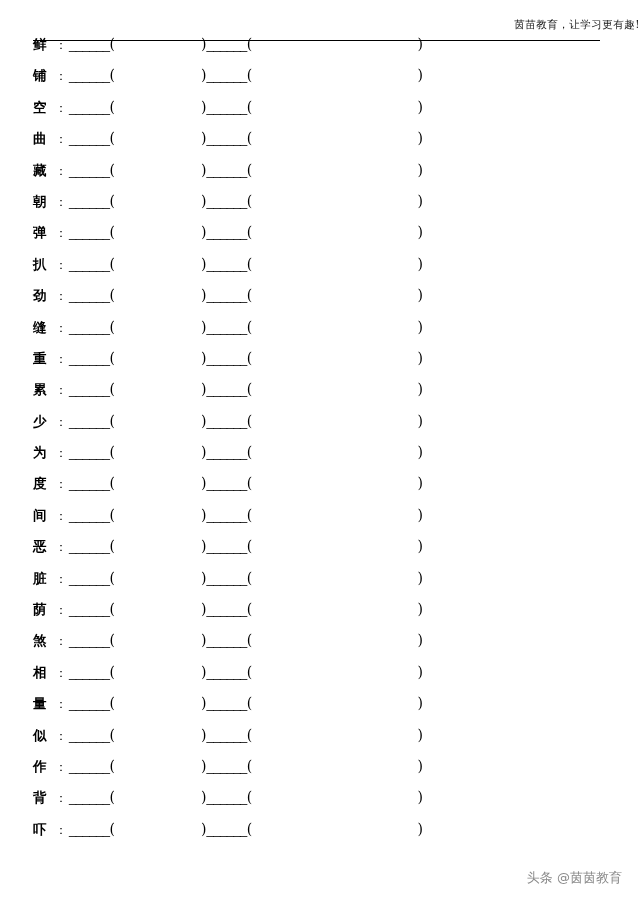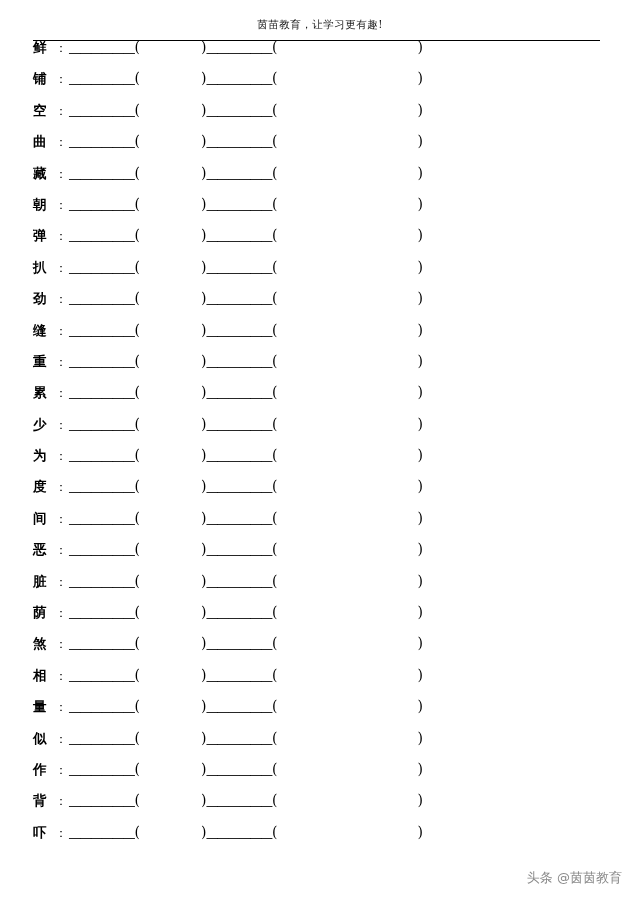--- a/index.html
+++ b/index.html
@@ -19,21 +19,21 @@
     left: 0; top: 0;
     width: 640px;
     height: 905px;
     background: #fff;
   }
   .header {
     position: absolute;
     left: 0;
     top: 18px;
     width: 640px;
-    text-align: center;
+    text-align: right;
     font-family: "DejaVu Serif", serif;
     font-size: 10.5px;
     color: #1a1a1a;
     letter-spacing: 0.5px;
   }
   .header-rule {
     position: absolute;
     left: 33px;
     top: 40px;
     width: 567px;
@@ -59,24 +59,24 @@
     font-weight: 700;
     color: #000;
     font-family: "DejaVu Sans", sans-serif;
   }
   .colon {
     font-size: 12px;
     color: #000;
     margin-right: 2px;
   }
   .blank {
-    font-size: 19px;
+    font-size: 13px;
     letter-spacing: -0.5px;
     color: #000;
-    font-family: Liberation Mono, monospace;
+    font-family: Liberation Sans, sans-serif;
   }
   .paren {
     font-size: 14px;
     color: #000;
     font-family: "DejaVu Serif", serif;
   }
   .seg1 { display: flex; align-items: baseline; width: 168px; }
   .seg2 { display: flex; align-items: baseline; width: 150px; }
   .seg3 { display: flex; align-items: baseline; }
   .gap-close { width: 72px; text-align: right; }

